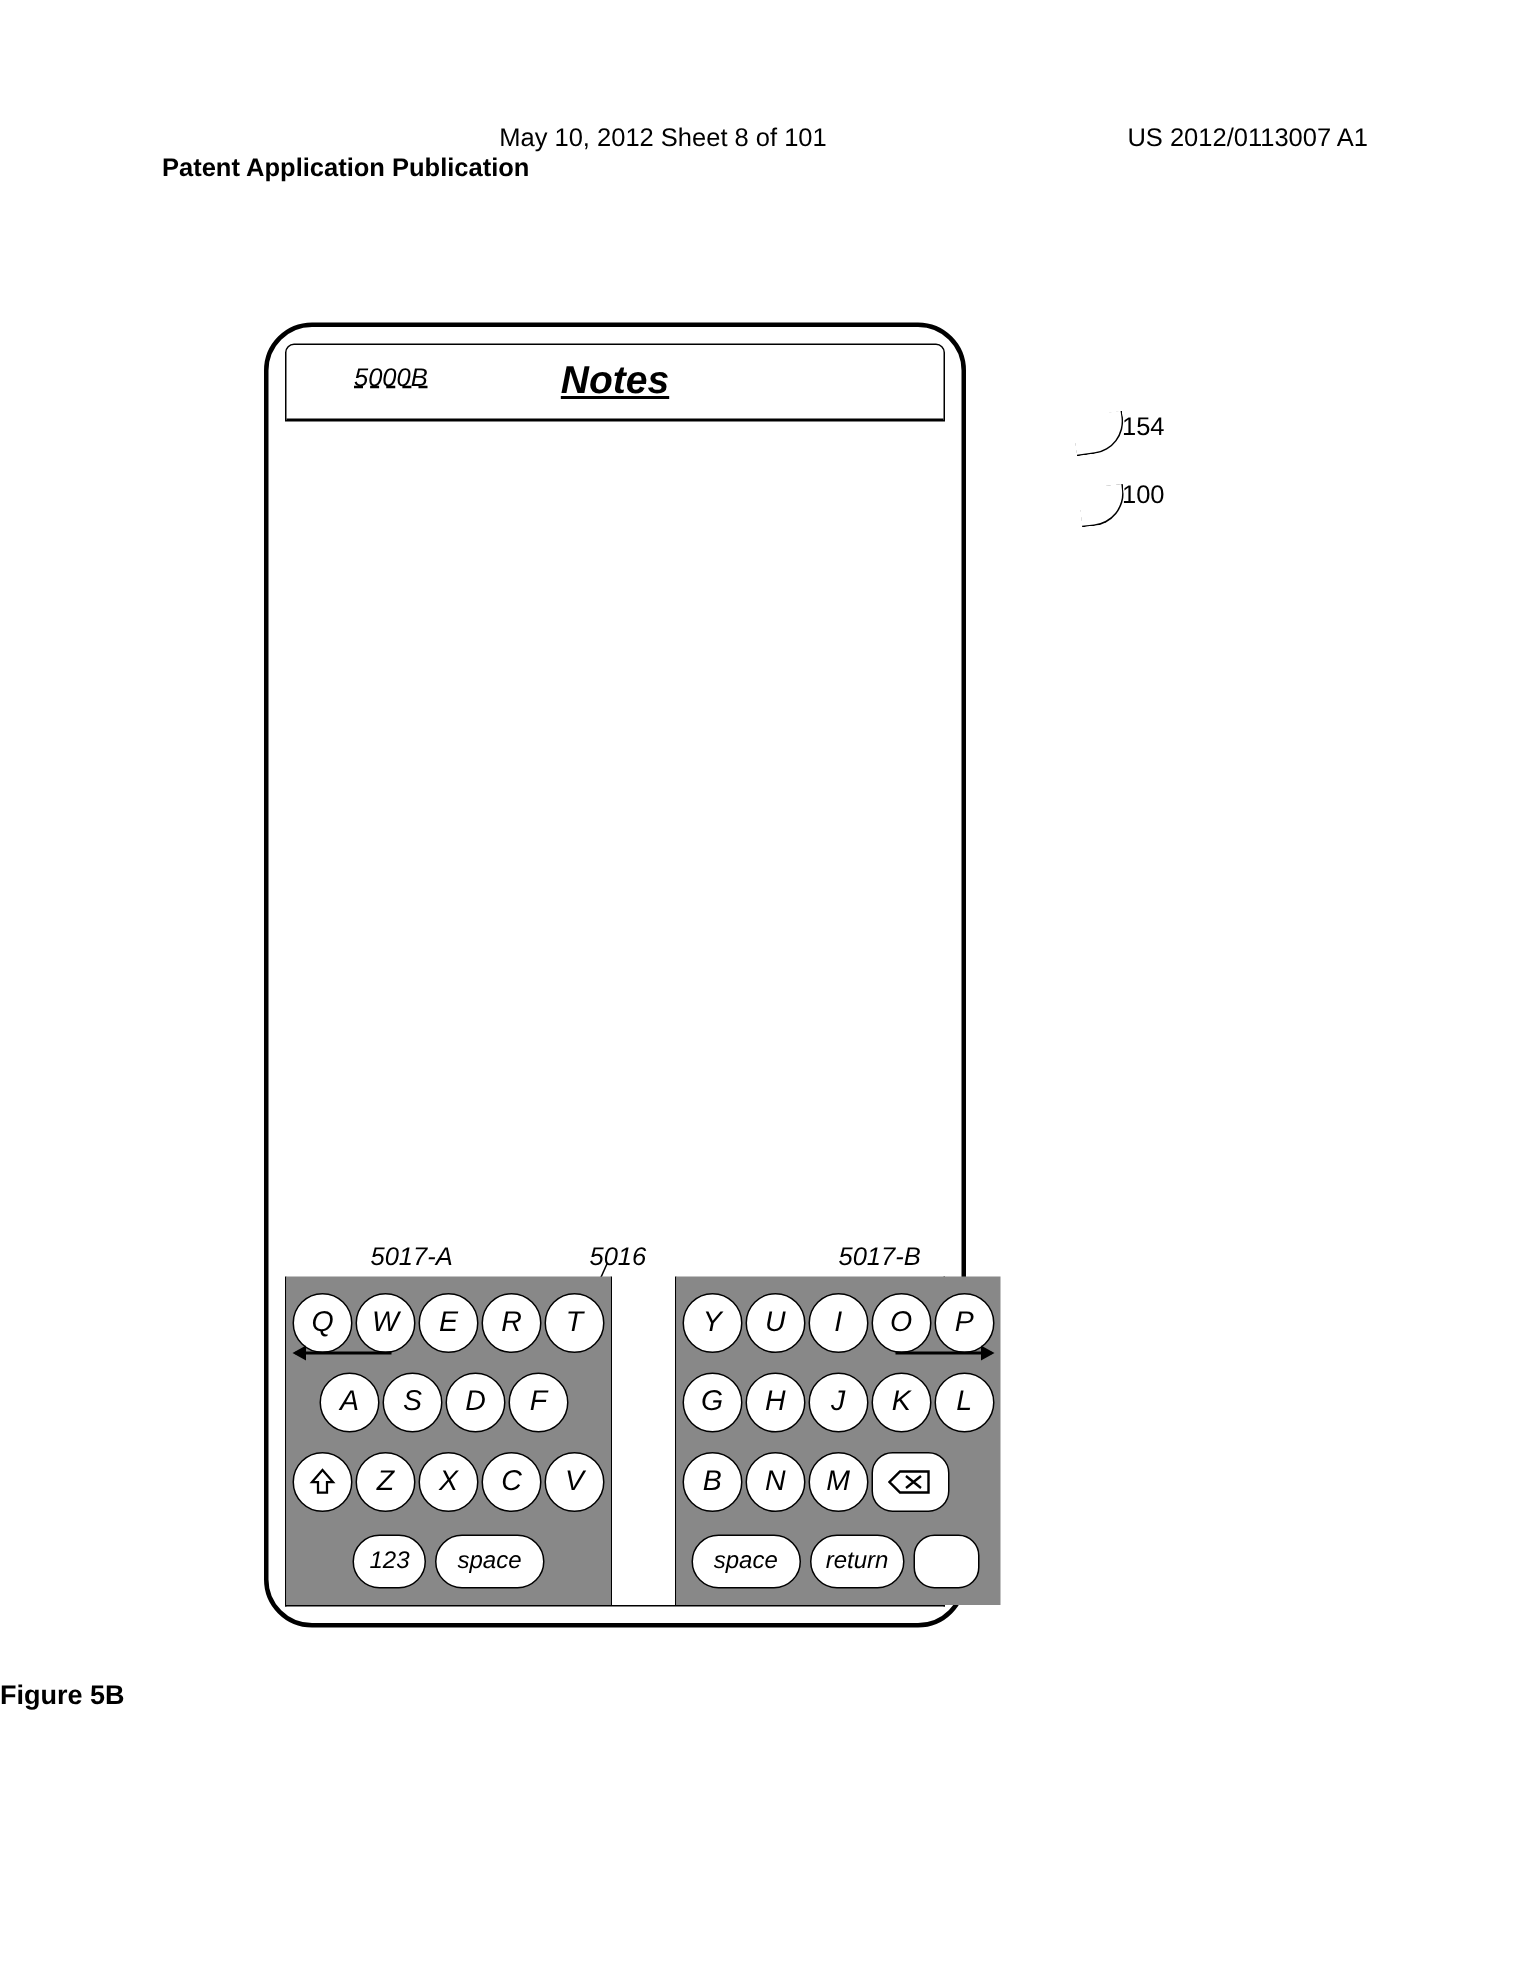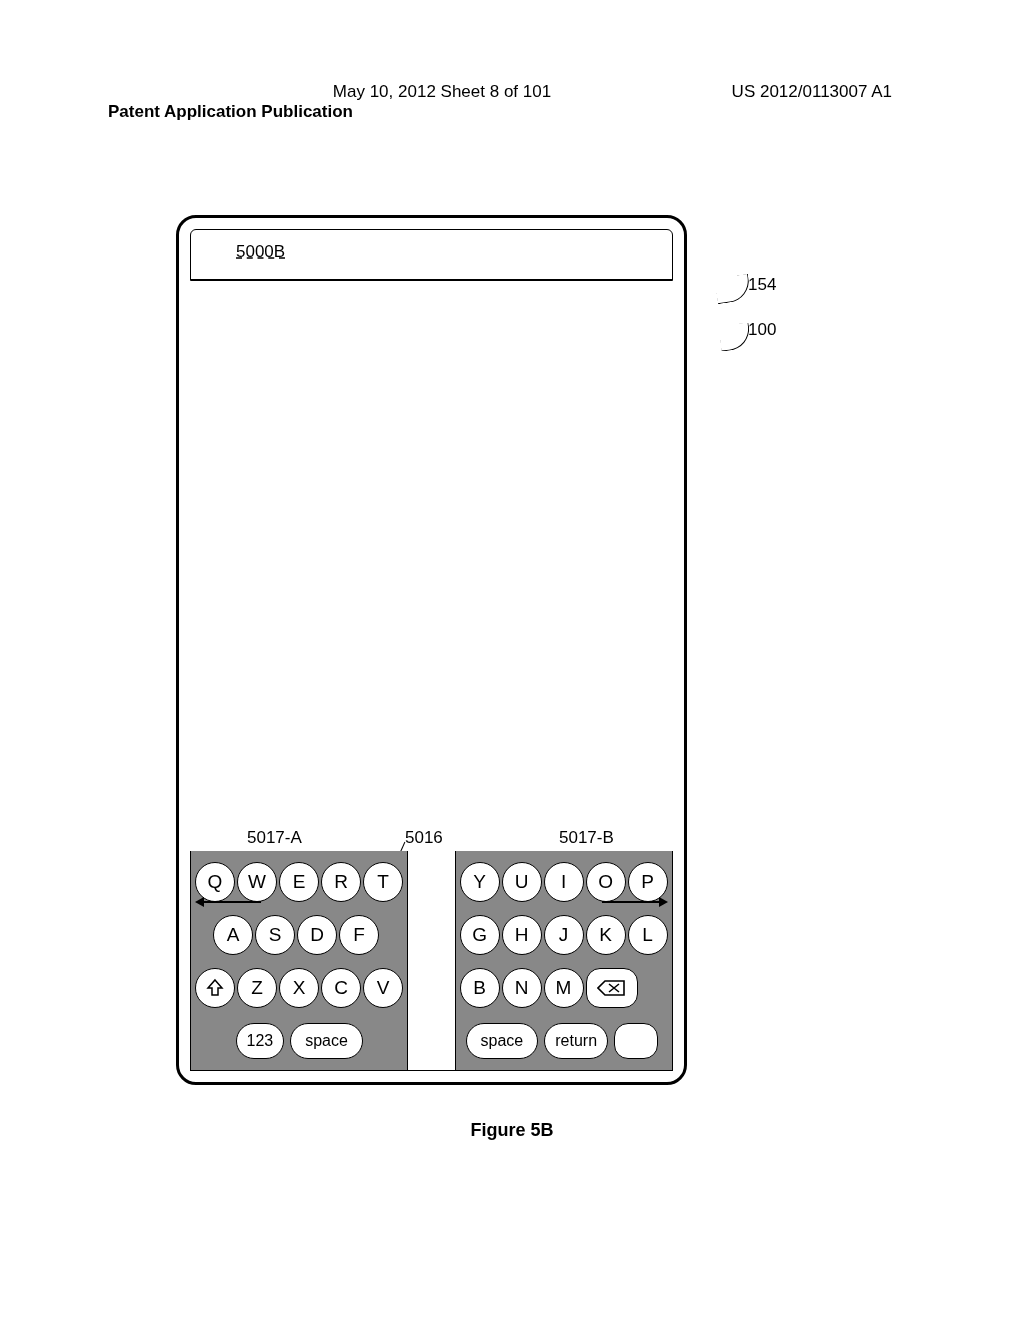--- a/index.html
+++ b/index.html
@@ -24,37 +24,38 @@
     margin-top: 20px;
   }
   .header-center {
     position: absolute;
     left: 0;
     width: 884px;
     text-align: center;
   }
   .header-right {
     position: absolute;
-    right: 132px;
+    right: 112px;
   }
 
   .device-wrap {
     position: absolute;
     top: 215px;
     left: 176px;
     width: 545px;
     height: 870px;
   }
   .device-body {
-    width: 511px;
+    width: 468px;
     height: 870px;
     border: 3px solid #000;
-    border-radius: 20px;
+    border-radius: 32px;
     background: #fff;
     position: relative;
+    font-style: italic;
   }
   .screen {
     position: absolute;
     top: 11px;
     left: 11px;
     right: 11px;
     height: 52px;
     border: 1px solid #000;
     border-radius: 6px 6px 0 0;
   }
@@ -127,21 +128,21 @@
     transform: rotate(-6deg);
   }
 
   .kb-labels {
     position: absolute;
     top: 610px;
     left: 0; right: 0;
     font-size: 17px;
   }
   .lbl-5017a { position: absolute; left: 68px; text-align: center; }
-  .lbl-5016  { position: absolute; left: 226px; text-align: right; }
+  .lbl-5016  { position: absolute; left: 214px; text-align: right; }
   .lbl-5017b { position: absolute; left: 380px; }
   .tick-5016 {
     position: absolute;
     left: 222px; top: 16px;
     width: 14px; height: 14px;
     border-left: 1px solid #000;
     transform: rotate(24deg);
   }
 
   .keyboard {
@@ -215,40 +216,40 @@
     border-bottom: 5px solid transparent;
     top: -4px;
   }
   .drag-arrow.left::before { left: -2px; border-right: 9px solid #000; }
   .drag-arrow.right::after { right: -2px; border-left: 9px solid #000; }
 
   .figure-caption {
     position: absolute;
     top: 1120px;
     left: 0; width: 1024px;
-    text-align: center;
     font-size: 18px;
     font-weight: bold;
   }
 </style>
 </head>
 <body>
 
 <div class="page-header">
   <span class="header-left">Patent Application Publication</span>
   <span class="header-center">May 10, 2012  Sheet 8 of 101</span>
   <span class="header-right">US 2012/0113007 A1</span>
 </div>
 
 <div class="device-wrap">
   <div class="device-body">
 
     <div class="screen">
       <div class="title-bar">
         <span class="title-ref">5000B</span>
+        <span class="title-main">Notes</span>
       </div>
     </div>
 
 
     <div class="kb-labels">
       <span class="lbl-5017a">5017-A</span>
       <span class="lbl-5016">5016</span>
       <span class="tick-5016"></span>
       <span class="lbl-5017b">5017-B</span>
     </div>

